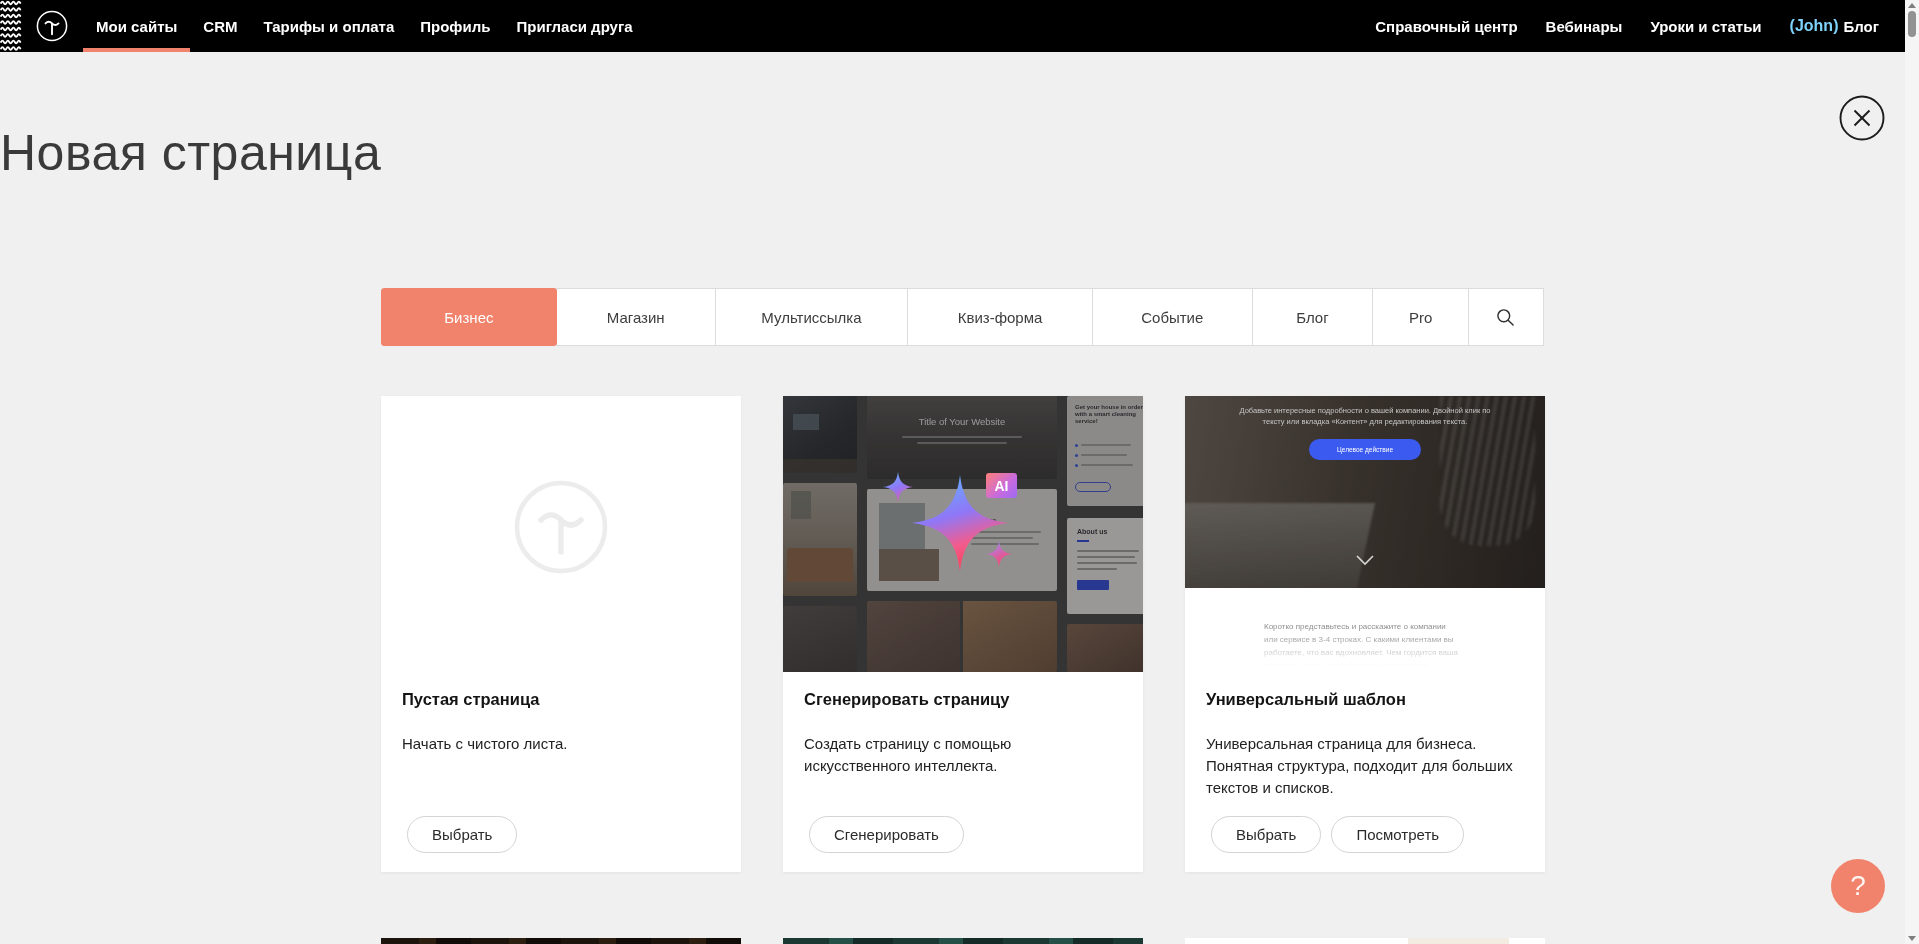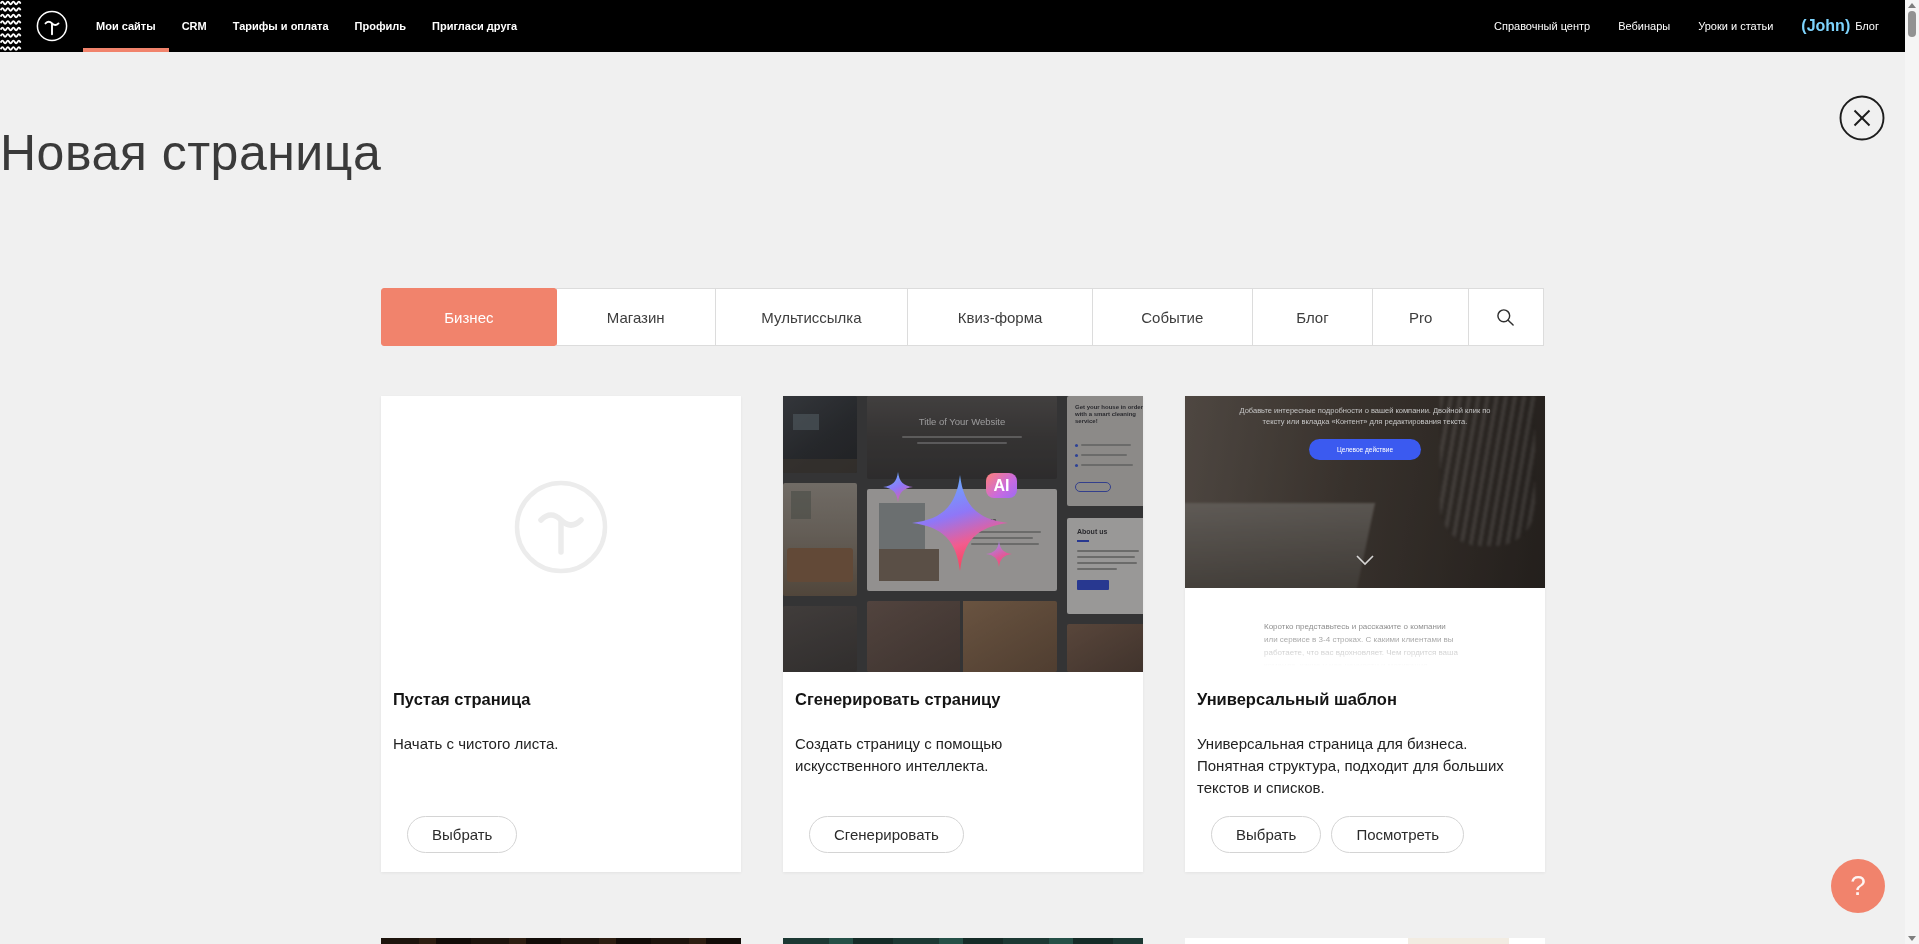--- a/index.html
+++ b/index.html
@@ -4,24 +4,24 @@
 <style>
   * { box-sizing: border-box; margin: 0; padding: 0; }
   body { font-family: "Liberation Sans", "DejaVu Sans", sans-serif; background:#d8d8d8; }
   .screen { position:relative; width:1919px; height:944px; background:#f0f0f0; overflow:hidden; margin:0 auto; }
 
   
   .topbar { position:absolute; left:0; top:0; width:1905px; height:52px; background:#000; display:flex; align-items:center; }
   .wavecol { position:absolute; left:0; top:0; width:23px; height:52px; }
   .logo { position:absolute; left:36px; top:10px; width:32px; height:32px; }
   .navleft { position:absolute; left:96px; top:0; height:52px; display:flex; align-items:center; gap:26px; }
-  .navitem { position:relative; height:52px; display:flex; align-items:center; color:#fff; font-size:11px; font-weight:700; cursor:pointer; white-space:nowrap; }
+  .navitem { position:relative; height:52px; display:flex; align-items:center; color:#fff; font-size:15px; font-weight:700; cursor:pointer; white-space:nowrap; }
   .navitem.active::after { content:""; position:absolute; left:-13px; right:-13px; bottom:0; height:4px; background:#f1836c; }
   .navright { position:absolute; right:26px; top:0; height:52px; display:flex; align-items:center; gap:28px; }
-  .navright .navitem { font-weight:400; }
+  .navright .navitem { font-weight:700; }
   .userwrap { display:flex; align-items:center; gap:5px; height:52px; }
   .username { color:#7dd3fc; font-size:16px; font-weight:700; }
 
   
   .scrollstrip { position:absolute; right:0; top:0; width:14px; height:944px; background:#f5f5f5; }
   .scroll-arrow { position:absolute; left:3px; width:0; height:0; border-left:4px solid transparent; border-right:4px solid transparent; }
   .scroll-arrow.up { top:3px; border-bottom:5px solid #7e7e7e; }
   .scroll-arrow.down { bottom:3px; border-top:5px solid #7e7e7e; }
   .scroll-thumb { position:absolute; left:3px; top:11px; width:8px; height:26px; background:#929292; border-radius:4px; }
 
@@ -33,21 +33,21 @@
   
   .tabbar { position:absolute; left:381px; top:288px; width:1163px; height:58px; display:flex; }
   .tab { height:58px; background:#fff; border:1px solid #dcdcdc; margin-left:-1px; display:flex; align-items:center; justify-content:center; font-size:15px; color:#3d3d3d; cursor:pointer; }
   .tab:first-child { margin-left:0; }
   .tab.active { background:#f1836c; border-color:#f1836c; color:#fff; border-radius:3px; z-index:2; }
   .t0{width:178px}.t1{width:162px}.t2{width:196px}.t3{width:188px}.t4{width:163px}.t5{width:123px}.t6{width:98px}.t7{width:77px}
 
   
   .card { position:absolute; top:396px; width:360px; height:476px; background:#fff; box-shadow:0 1px 3px rgba(0,0,0,0.06); }
   .card.c1{left:381px}.card.c2{left:783px}.card.c3{left:1185px}
-  .card-body { position:absolute; left:0; top:276px; width:100%; height:200px; padding:18px 26px 0 12px; }
+  .card-body { position:absolute; left:0; top:276px; width:100%; height:200px; padding:18px 26px 0 21px; }
   .card-body h3 { font-size:16.5px; font-weight:700; color:#141414; margin-bottom:12px; }
   .card-body p { font-size:15px; line-height:22px; color:#222; max-width:310px;margin-top:24px; }
   .btn-row { position:absolute; left:26px; bottom:19px; display:flex; gap:10px; }
   .pill-btn { height:37px; padding:0 24px; background:#fff; border:1px solid #d4d4d4; border-radius:19px; font-size:15px; color:#2b2b2b; font-family:inherit; cursor:pointer; white-space:nowrap; }
 
   .thumb { position:absolute; left:0; top:0; width:360px; height:276px; overflow:hidden; }
 
   
   .watermark { position:absolute; left:133px; top:84px; width:94px; height:94px; }
 
@@ -56,21 +56,21 @@
   .tile { position:absolute; border-radius:2px; overflow:hidden; }
   .mosaic-overlay { position:absolute; inset:0; background:rgba(42,42,46,0.42); }
   .tile-hero-title { position:absolute; left:0; top:20px; width:100%; text-align:center; font-size:9.5px; color:rgba(255,255,255,0.88); }
   .tiny-line { position:absolute; height:2px; background:rgba(255,255,255,0.35); border-radius:1px; }
   .gray-line { position:absolute; height:2px; background:#9a9a96; border-radius:1px; }
   .promo-head { font-size:6px; font-weight:700; color:#2a2a30; line-height:7px; padding:8px 8px 0 8px; }
   .about-head { font-size:7px; font-weight:700; color:#2a2a30; padding:10px 0 0 10px; }
   .feature-head { position:absolute; left:104px; top:28px; font-size:7px; font-weight:700; color:#3a3a3a; }
   .bullet { position:absolute; width:3px; height:3px; border-radius:50%; background:#2f52e0; }
   .star { position:absolute; }
-  .ai-badge { position:absolute; left:203px; top:77px; width:31px; height:25px; border-radius:8px; background:linear-gradient(135deg,#ff8077 0%,#c86ae0 60%,#9d6bf3 100%); color:#fff; font-size:16px; font-weight:700; display:flex; align-items:center; justify-content:center; }
+  .ai-badge { position:absolute; left:203px; top:77px; width:31px; height:25px; border-radius:3px; background:linear-gradient(135deg,#ff8077 0%,#c86ae0 60%,#9d6bf3 100%); color:#fff; font-size:14px; font-weight:700; display:flex; align-items:center; justify-content:center; }
 
   
   .prev-hero { position:absolute; left:0; top:0; width:360px; height:192px; background:linear-gradient(100deg,#6b625b 0%,#4a423c 45%,#2c2724 100%); overflow:hidden; }
   .prev-hero::after { content:""; position:absolute; inset:0; background:rgba(18,15,13,0.32); }
   .laptop-shape { position:absolute; left:-20px; bottom:-10px; width:200px; height:95px; background:linear-gradient(180deg,#8e8a85 0%,#6e6a65 55%,#54504b 100%); transform:skewX(-12deg); opacity:0.75; filter:blur(1px); }
   .person-shape { position:absolute; right:10px; top:0; width:95px; height:150px; background:repeating-linear-gradient(100deg,rgba(235,235,235,0.35) 0 4px,rgba(40,38,36,0.5) 4px 9px); border-radius:0 0 40px 40px; opacity:0.5; filter:blur(1.5px); }
   .prev-content { position:absolute; left:0; top:0; width:100%; z-index:2; text-align:center; }
   .prev-title { margin-top:47px; font-size:20px; font-weight:700; color:#fff; }
   .prev-sub { margin:9px auto 0 auto; width:272px; font-size:7.5px; line-height:11px; color:#c6c6c6; }
   .prev-cta { display:inline-block; margin-top:12px; width:112px; height:21px; line-height:21px; background:#3b5af0; color:#fff; border:none; border-radius:11px; font-size:6.5px; font-family:inherit; cursor:pointer; }

